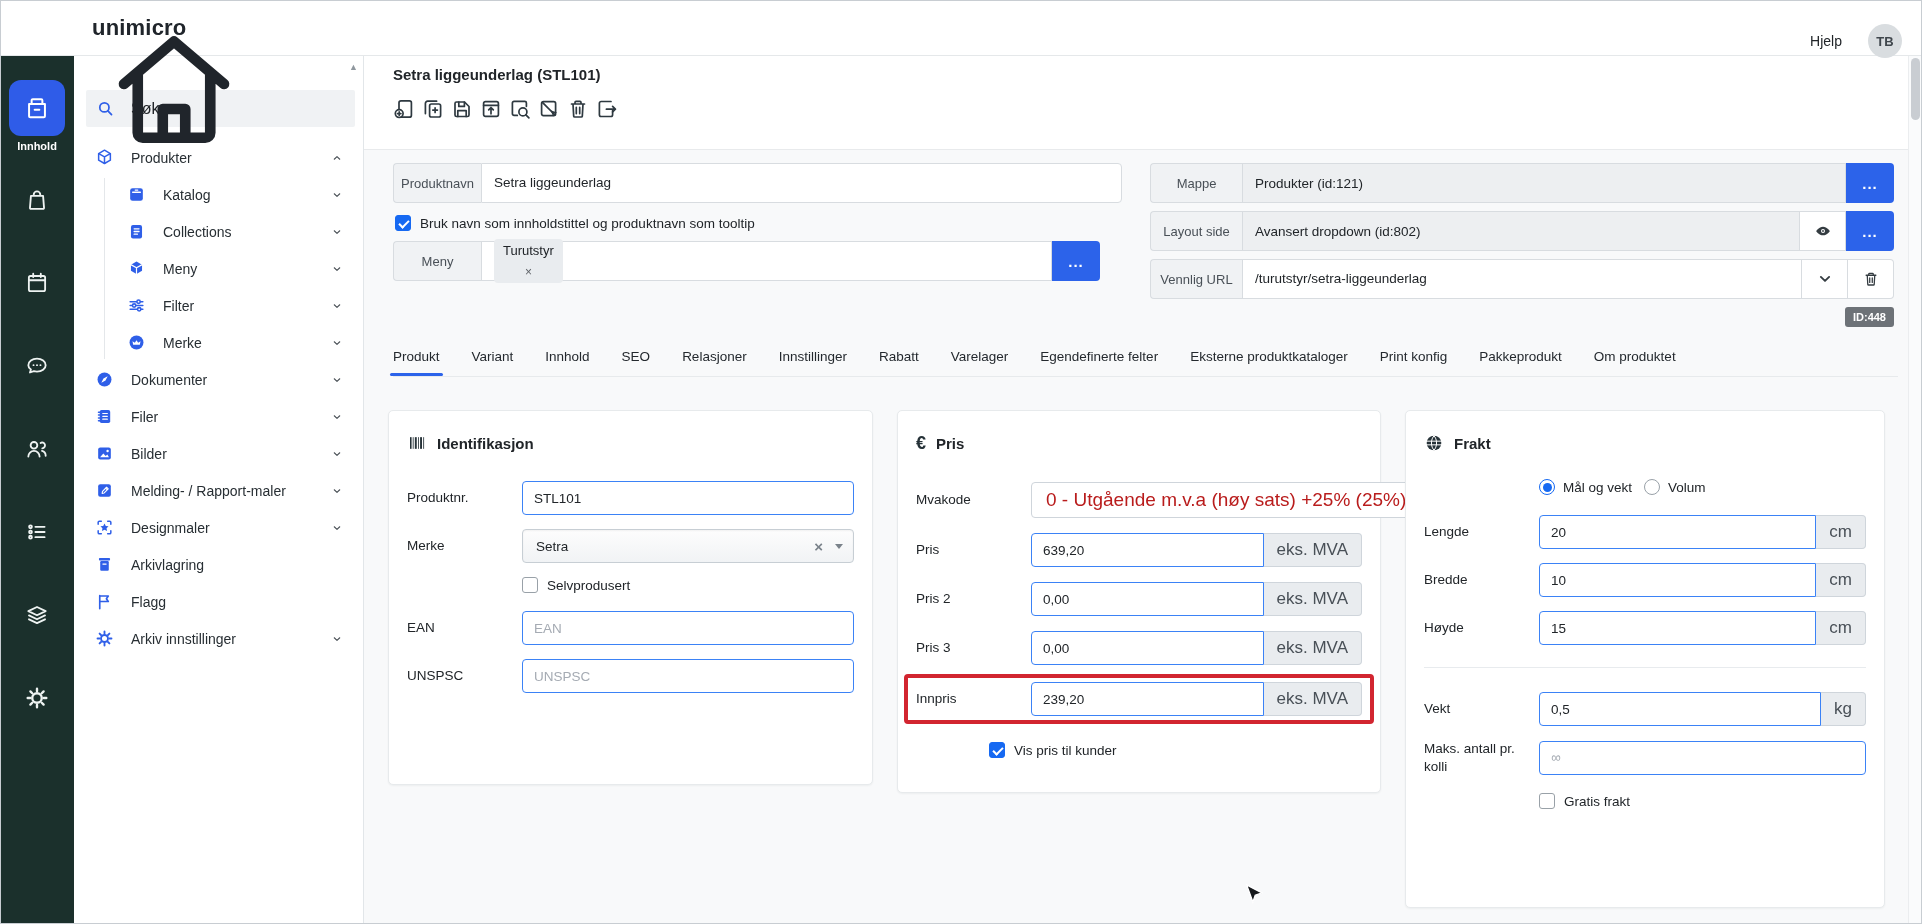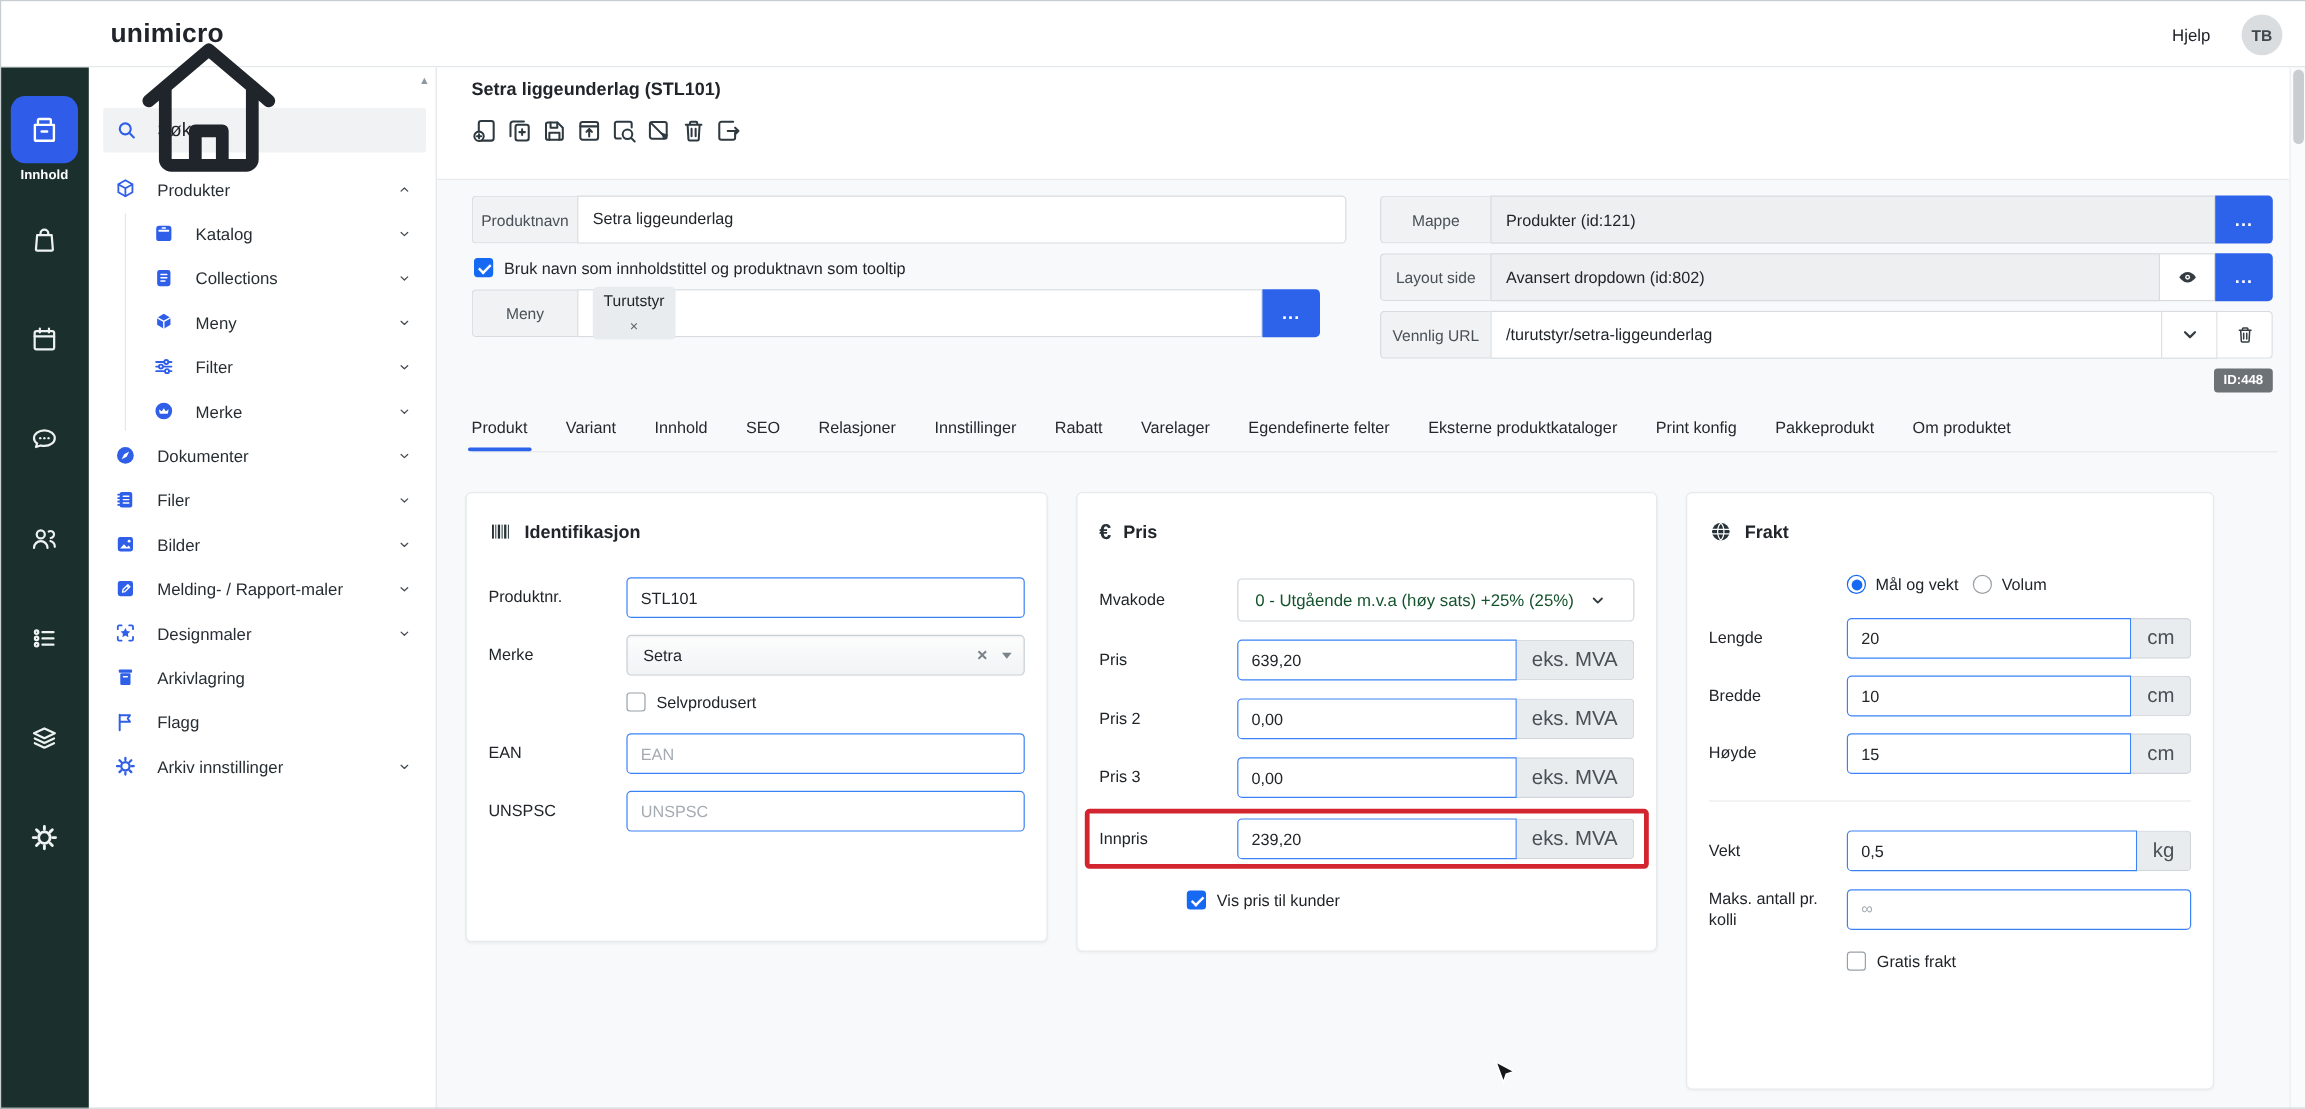--- a/index.html
+++ b/index.html
@@ -10,21 +10,21 @@
   }
   .frame { position:absolute; inset:0; border:1px solid #c8cdd2; pointer-events:none; z-index:99; }
 
   
   .ic { fill:none; stroke:currentColor; stroke-width:1.7; stroke-linecap:round; stroke-linejoin:round; display:block; }
 
   
   #topbar { position:absolute; top:0; left:0; right:0; height:56px; background:#fff; border-bottom:1px solid #e5e8ea; z-index:5; }
   #home-btn { position:absolute; left:24px; top:14px; width:28px; height:28px; color:#20252b; cursor:pointer; }
   #logo { position:absolute; left:92px; top:15px; font-size:22px; font-weight:700; letter-spacing:.2px; color:#20252b; }
-  #topbar-right { position:absolute; right:20px; top:1px; height:56px; display:flex; align-items:center; gap:26px; }
+  #topbar-right { position:absolute; right:20px; top:13px; height:56px; display:flex; align-items:center; gap:26px; }
   #help-link { font-size:14px; color:#212529; cursor:pointer; }
   #avatar { width:34px; height:34px; border-radius:50%; background:#d9dde0; color:#40474d;
             display:flex; align-items:center; justify-content:center; font-size:13px; font-weight:700; cursor:pointer; }
 
   
   #rail { position:absolute; top:56px; left:0; bottom:0; width:74px; background:#1b302c; z-index:4; }
   .rail-tile { position:absolute; left:9px; top:24px; width:56px; height:56px; border-radius:12px; background:#2f5ce8;
                display:flex; align-items:center; justify-content:center; color:#fff; cursor:pointer; }
   .rail-label { position:absolute; top:84px; left:0; width:74px; text-align:center; color:#fff; font-size:11px; font-weight:700; }
   .rail-ic { position:absolute; left:50%; transform:translateX(-50%); width:26px; height:26px; color:#eef3f2; cursor:pointer; }
@@ -104,37 +104,37 @@
           border-bottom:1px solid #e7eaec; padding-bottom:12px; }
   .tab { font-size:13.5px; color:#24292e; position:relative; white-space:nowrap; cursor:pointer; }
   .tab.active::after { content:""; position:absolute; left:-3px; right:-3px; bottom:-12px; height:3px;
                        background:#2c63ea; border-radius:2px; }
 
   
   .card { position:absolute; background:#fff; border:1px solid #e7eaec; border-radius:5px;
           box-shadow:0 1px 2px rgba(27,49,44,.05); padding:18px; }
   #card-ident { left:24px;  top:260px; width:485px; height:375px; }
   #card-pris  { left:533px; top:260px; width:484px; height:383px; }
-  #card-frakt { left:1041px;top:260px; width:440px; height:498px; }
+  #card-frakt { left:1041px;top:260px; width:480px; height:498px; }
   .card-h { display:flex; align-items:center; gap:10px; font-size:15px; font-weight:600; color:#212529; margin:4px 0 28px; }
   .card-h svg { width:20px; height:20px; color:#263238; }
   .euro { font-size:18px; font-weight:700; color:#263238; }
 
   .crow { display:flex; align-items:center; margin-bottom:14px; }
   .clabel { width:115px; flex:none; font-size:13.5px; color:#212529; line-height:1.3; }
   .cgroup { flex:1; display:flex; min-width:0; }
   .cfield { flex:1; height:34px; border:1px solid #3b82f6; border-radius:4px; background:#fff;
             padding:0 11px; font-size:13.5px; color:#212529; font-family:Liberation Sans, sans-serif;
             outline:none; min-width:0; }
   .cfield::placeholder { color:#a5abb3; }
   .cfield.w-unit { border-radius:4px 0 0 4px; }
   .cunit { flex:none; background:#e9ecef; border:1px solid #cfd5db; border-left:0; border-radius:0 4px 4px 0;
            padding:0 13px; display:flex; align-items:center; font-size:17px; color:#495057; }
   .cselect { flex:1; height:36px; border:1px solid #cfd5db; border-radius:4px; background:#fff;
-             display:flex; align-items:center; padding:0 22px 0 14px; font-size:14px; color:#14532d; cursor:pointer; }
+             display:flex; align-items:center; padding:0 22px 0 14px; font-size:19px; color:#b91c1c; cursor:pointer; }
   .cselect span { flex:1; white-space:nowrap; overflow:hidden; }
   .cselect svg { width:15px; height:15px; color:#343c41; flex:none; }
   .sel2 { flex:1; height:34px; border:1px solid #c7ced4; border-radius:4px;
           background:linear-gradient(#fdfdfd,#f1f3f5); box-shadow:inset 0 1px 2px rgba(0,0,0,.05);
           display:flex; align-items:center; padding:0 10px 0 13px; font-size:13.5px; cursor:pointer; }
   .sel2 span.val { flex:1; }
   .sel2 .sel2-x { color:#7a828a; font-size:15px; font-weight:700; margin-right:12px; cursor:pointer; }
   .tri { width:0; height:0; border-left:4.5px solid transparent; border-right:4.5px solid transparent;
          border-top:5.5px solid #7a828a; }
   .crow.hl { position:relative; }

